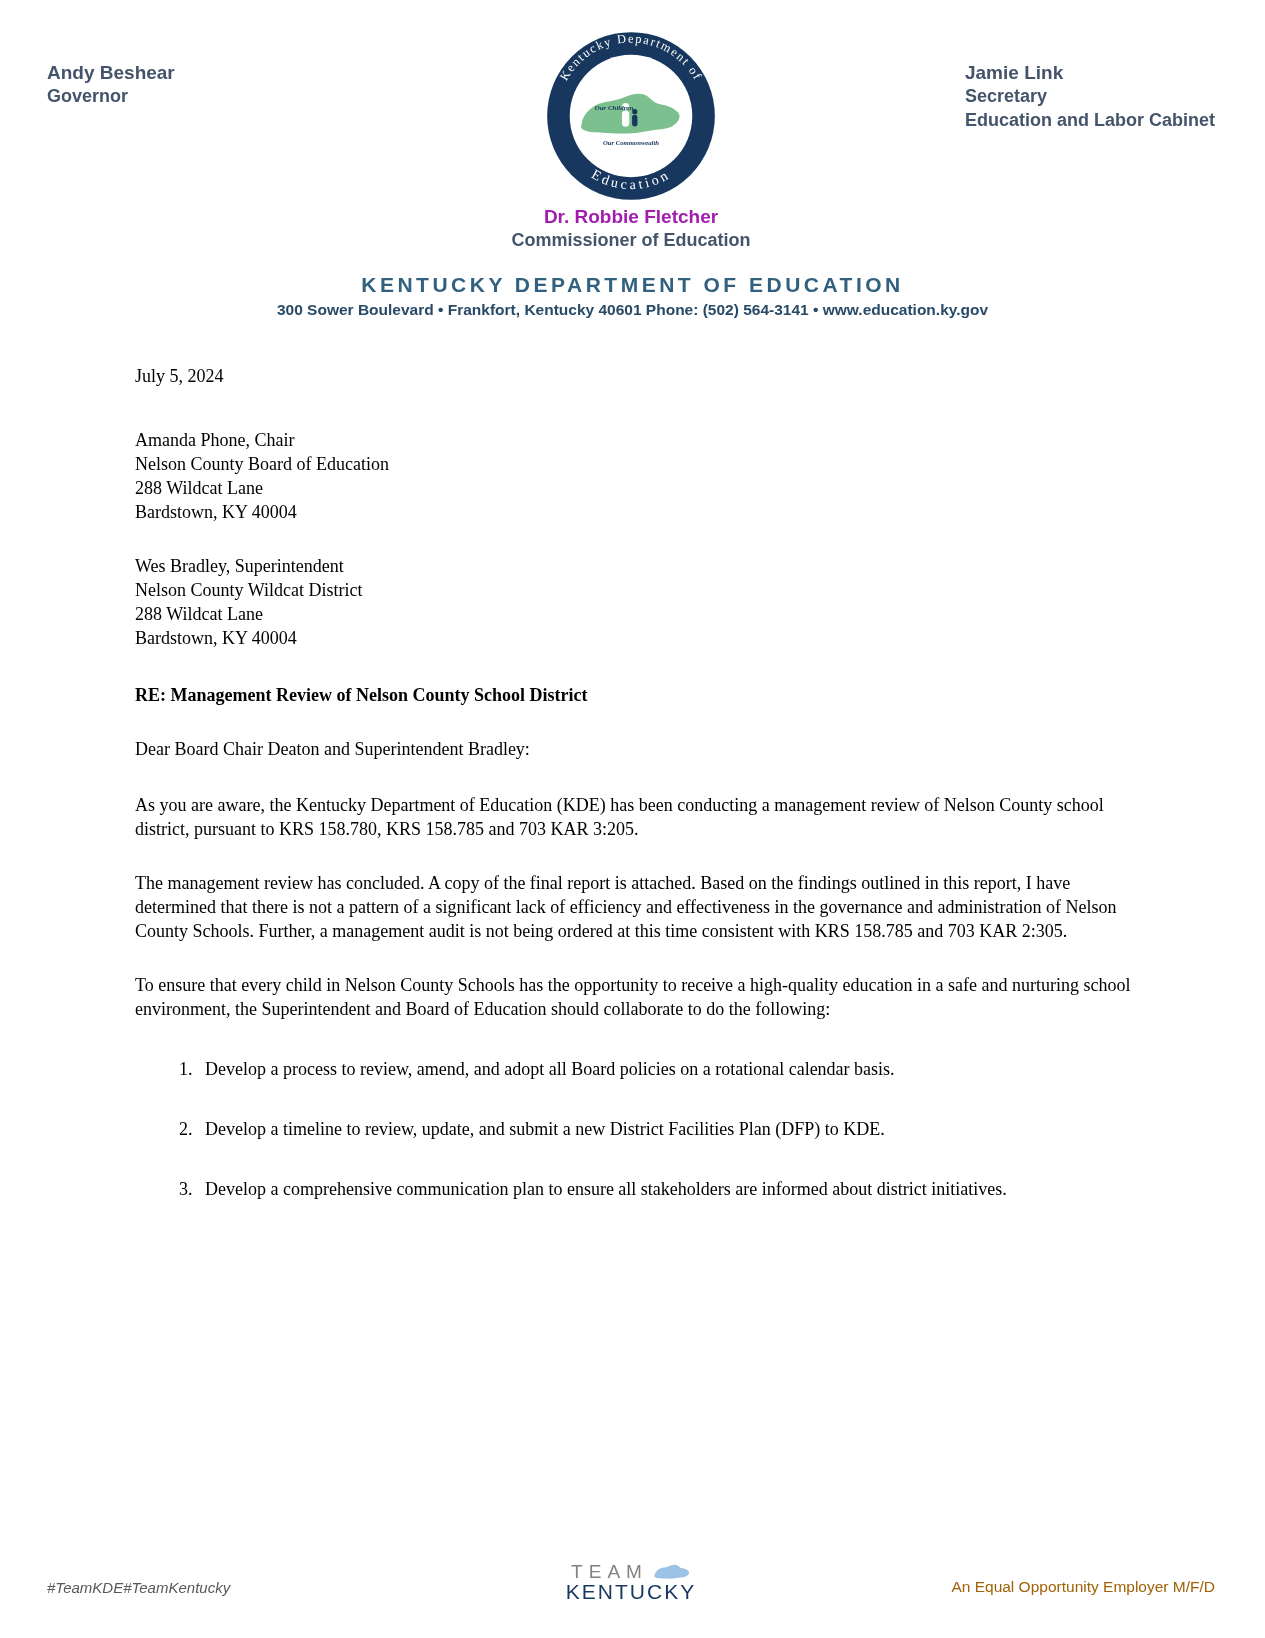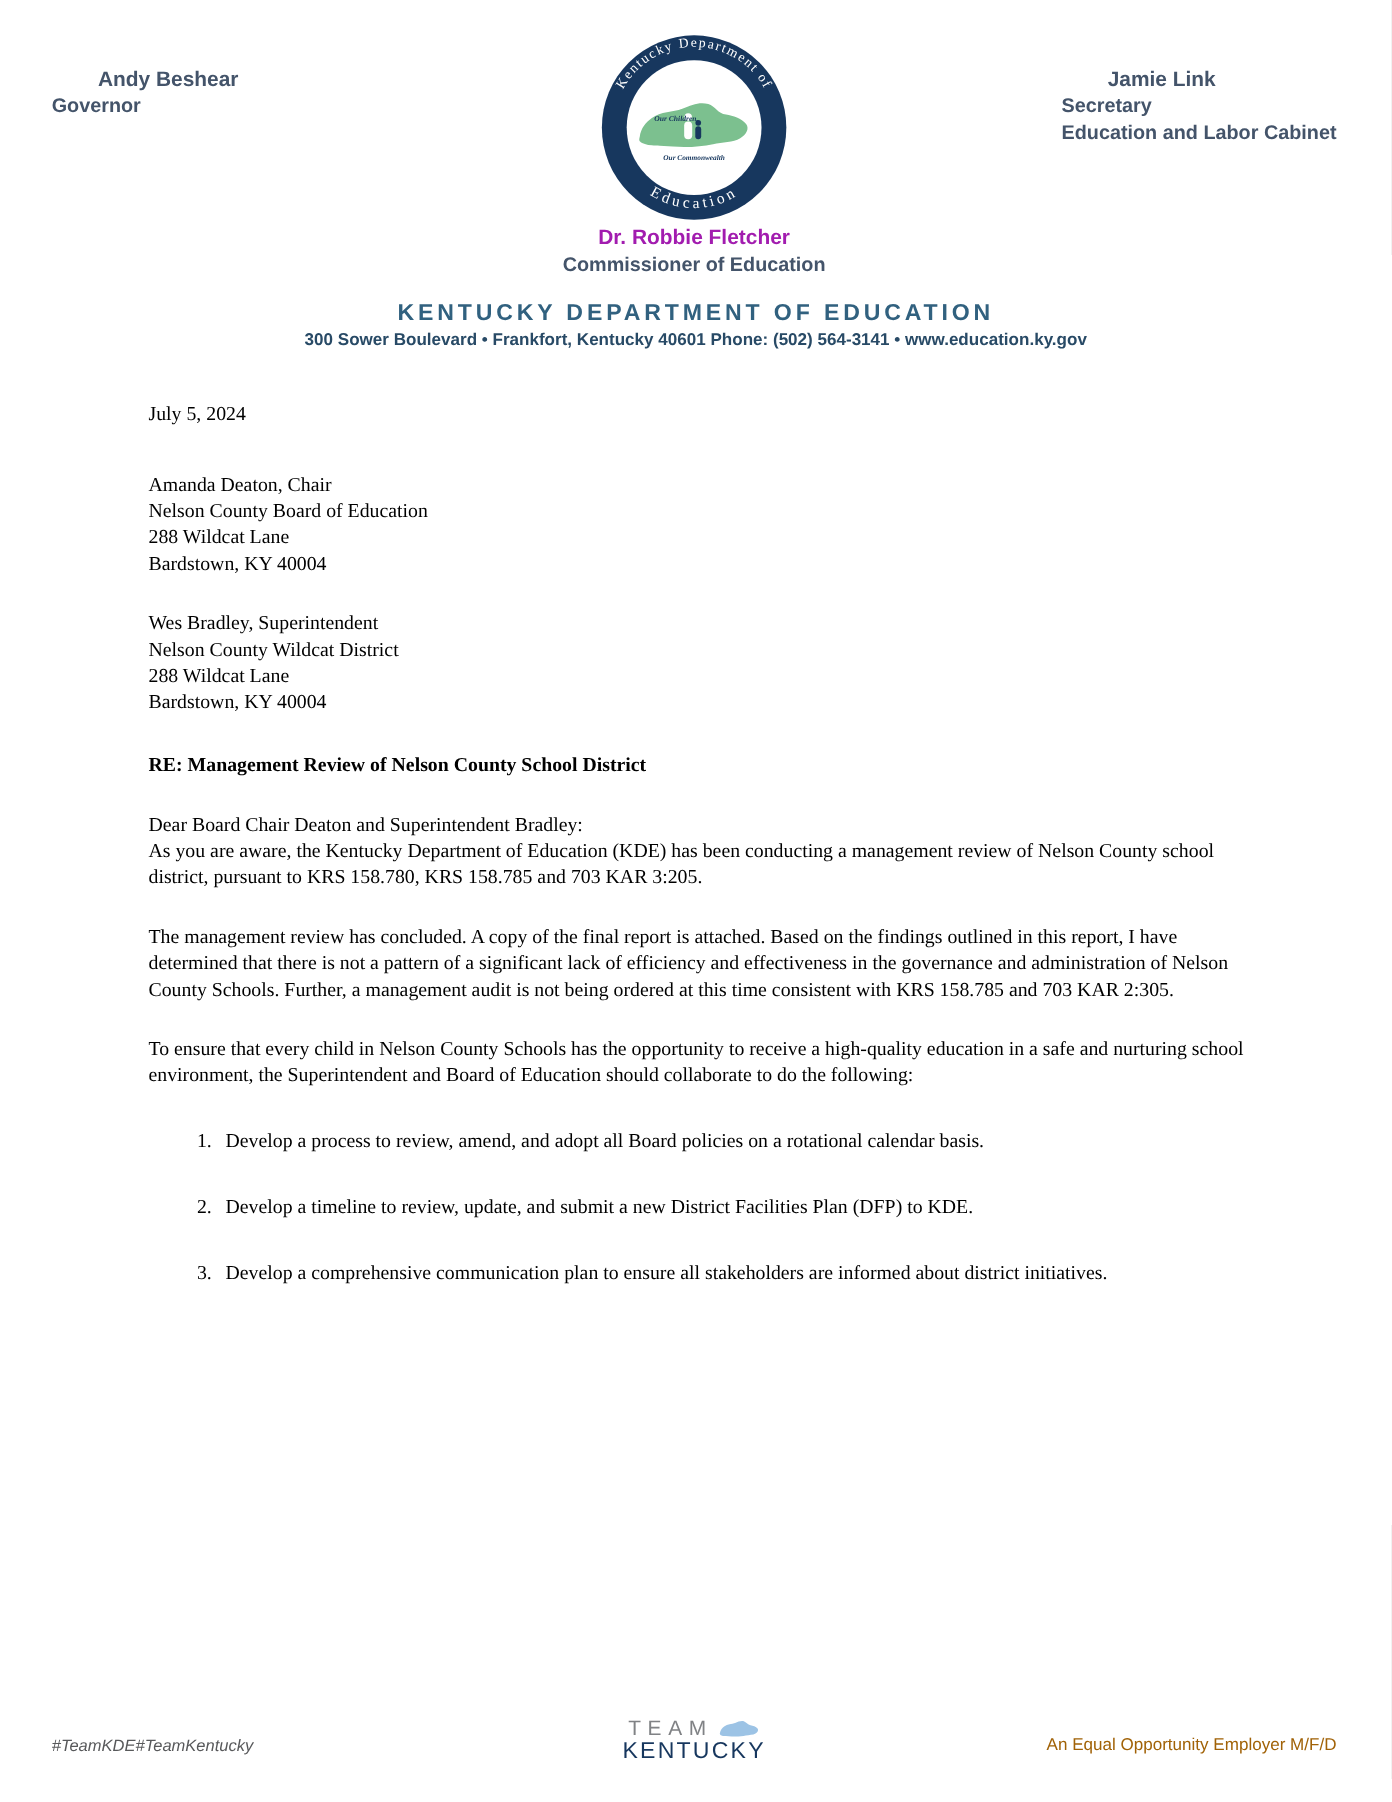--- a/index.html
+++ b/index.html
@@ -18,21 +18,21 @@
   .letterhead {
     display: flex;
     align-items: flex-start;
     padding: 42px 50px 0 47px;
     font-family: "Liberation Sans", sans-serif;
     color: #44546A;
   }
   .lh-left { flex: 1; padding-top: 18px; }
   .lh-right { flex: 1; display: flex; justify-content: flex-end; padding-top: 18px; }
   .lh-right .inner { text-align: left; }
-  .lh-name { font-weight: bold; font-size: 19px; line-height: 1.32; margin-left: 42px; }
+  .lh-name { font-weight: bold; font-size: 19px; line-height: 1.32; }
   .lh-sub  { font-weight: bold; font-size: 18px; line-height: 1.32; }
   .lh-center { width: 360px; text-align: center; }
   .seal { display: block; margin: -12px auto 4px auto; }
   .commissioner-name  { font-weight: bold; font-size: 19px; color: #a21caf; }
   .commissioner-title { font-weight: bold; font-size: 18px; color: #44546A; margin-top: 2px; }
   .dept-heading {
     margin-top: 22px;
     text-align: center;
     font-family: "Liberation Sans", sans-serif;
     font-weight: bold;
@@ -50,21 +50,21 @@
   }
   
   .letter-body {
     margin: 46px 110px 0 135px;
     font-size: 18px;
     line-height: 1.33;
   }
   .date-line { margin-bottom: 40px; }
   .addr-block { margin-bottom: 30px; }
   .subject-line { font-weight: bold; margin: 34px 0 30px 0; }
-  .salutation { }
+  .salutation { margin-bottom: 32px; }
   .para { margin-bottom: 30px; }
   ol.action-list { margin: 36px 0 0 28px; padding-left: 34px; }
   ol.action-list li { margin-bottom: 36px; padding-left: 8px; }
   
   .footer {
     position: absolute;
     left: 47px; right: 50px; bottom: 34px;
     display: flex;
     align-items: flex-end;
     font-family: "Liberation Sans", sans-serif;
@@ -131,21 +131,21 @@
   </header>
 
   <div class="dept-heading">KENTUCKY DEPARTMENT OF EDUCATION</div>
   <div class="dept-address">300 Sower Boulevard • Frankfort, Kentucky 40601 Phone: (502) 564-3141 • www.education.ky.gov</div>
 
   <main class="letter-body">
 
     <p class="date-line">July 5, 2024</p>
 
     <div class="addr-block">
-      <div>Amanda Deaton, Chair</div>
+      <div>Amanda Phone, Chair</div>
       <div>Nelson County Board of Education</div>
       <div>288 Wildcat Lane</div>
       <div>Bardstown, KY 40004</div>
     </div>
 
     <div class="addr-block">
       <div>Wes Bradley, Superintendent</div>
       <div>Nelson County Wildcat District</div>
       <div>288 Wildcat Lane</div>
       <div>Bardstown, KY 40004</div>

